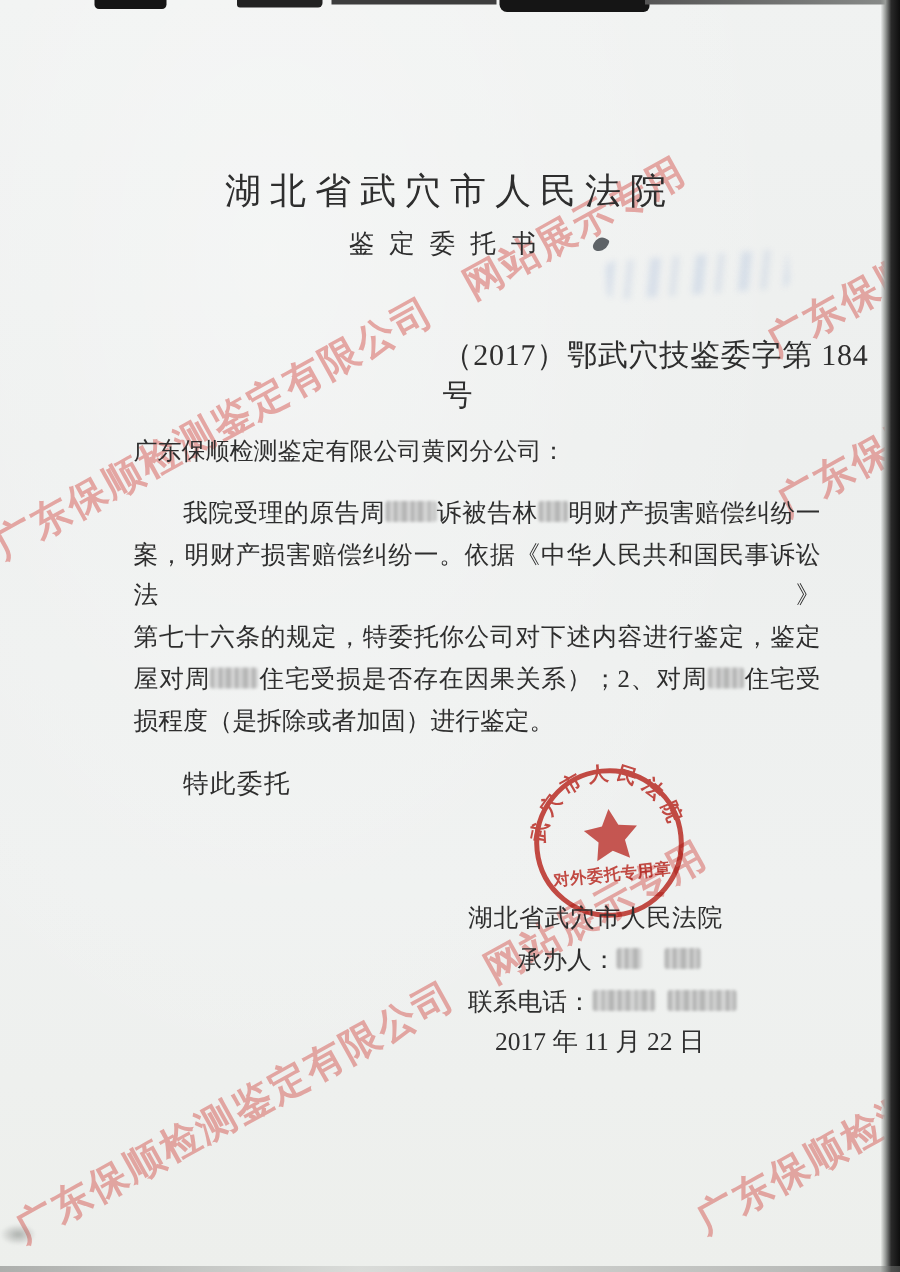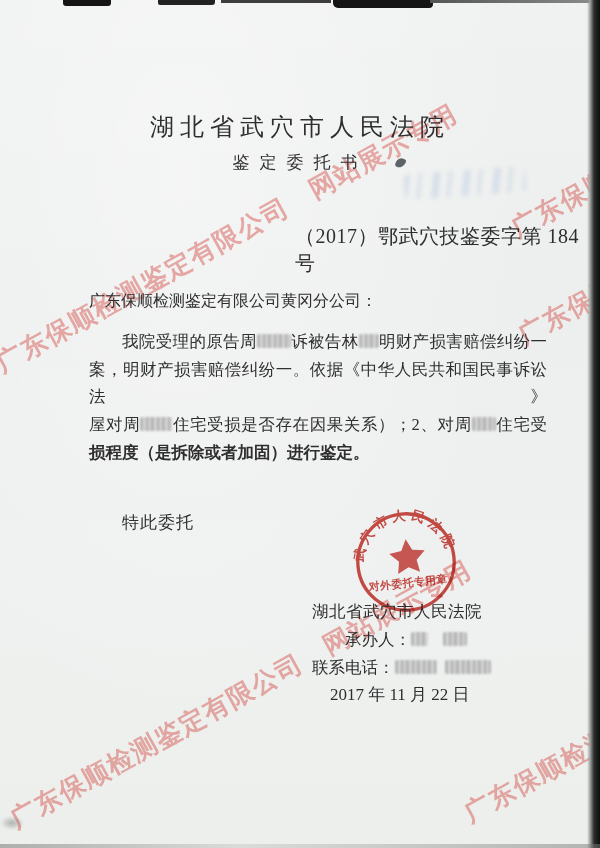--- a/index.html
+++ b/index.html
@@ -29,21 +29,21 @@
   }
   
   .abs{position:absolute;margin-top:12px;}
   .title1{top:99px;left:0;right:0;text-align:center;font-size:24px;letter-spacing:6px;}
   .title2{top:139px;left:0;right:0;text-align:center;font-size:17px;letter-spacing:10px;}
   .docnum{top:211px;left:295px;font-size:20px;letter-spacing:.5px;}
   .greeting{top:279px;left:89px;font-size:16px;}
   .para{top:316px;left:89px;width:458px;font-size:16.5px;line-height:27.7px;}
   .doc-line{text-align:justify;text-align-last:justify;}
   .doc-line.first{text-indent:33px;}
-  .doc-line.last{text-align-last:left;font-weight:bold;}
+  .doc-line.last{text-align-last:left;}
   .closing{top:499px;left:122px;font-size:17px;letter-spacing:1px;}
   .sig-court{top:589px;left:312px;font-size:16.5px;letter-spacing:.5px;}
   .handler{top:617px;left:345px;font-size:16.5px;text-align:center;}
   .phone{top:645px;left:312px;font-size:16.5px;}
   .date{top:671px;left:330px;font-size:17px;}
   
   .redact{
     display:inline-block;height:14px;border-radius:2px;vertical-align:-1px;
     background:repeating-linear-gradient(90deg,#969696 0 3px,#c6c6c6 3px 6px,#8d8d8d 6px 8px,#bdbdbd 8px 11px);
     filter:blur(1.2px);opacity:.65;
@@ -93,20 +93,21 @@
 
   <div class="abs title1">湖北省武穴市人民法院</div>
   <div class="abs title2">鉴定委托书</div>
   <div class="abs docnum">（2017）鄂武穴技鉴委字第 184 号</div>
 
   <div class="abs greeting">广东保顺检测鉴定有限公司黄冈分公司：</div>
 
   <div class="abs para">
       <div class="doc-line first">我院受理的原告周<span class="redact" style="width: 34px;"></span>诉被告林<span class="redact" style="width: 20px;"></span>明财产损害赔偿纠纷一</div>
       <div class="doc-line">案，明财产损害赔偿纠纷一。依据《中华人民共和国民事诉讼法》</div>
+      <div class="doc-line">第七十六条的规定，特委托你公司对下述内容进行鉴定，鉴定</div>
       <div class="doc-line">屋对周<span class="redact" style="width: 32px;"></span>住宅受损是否存在因果关系）；2、对周<span class="redact" style="width: 24px;"></span>住宅受</div>
       <div class="doc-line last">损程度（是拆除或者加固）进行鉴定。</div>
     </div>
 
   <div class="abs closing">特此委托</div>
 
   <svg class="seal" viewBox="-60 -60 120 120">
     <circle r="49" fill="none" style="stroke:var(--seal-color)" stroke-width="3.4"></circle>
     <path id="sealArc" d="M -41 13 A 43 43 0 1 1 41 13" fill="none"></path>
     <text font-size="13.5" style="fill:var(--seal-color)" letter-spacing="4.5" font-family="Liberation Serif, DejaVu Serif, serif" font-weight="bold">

